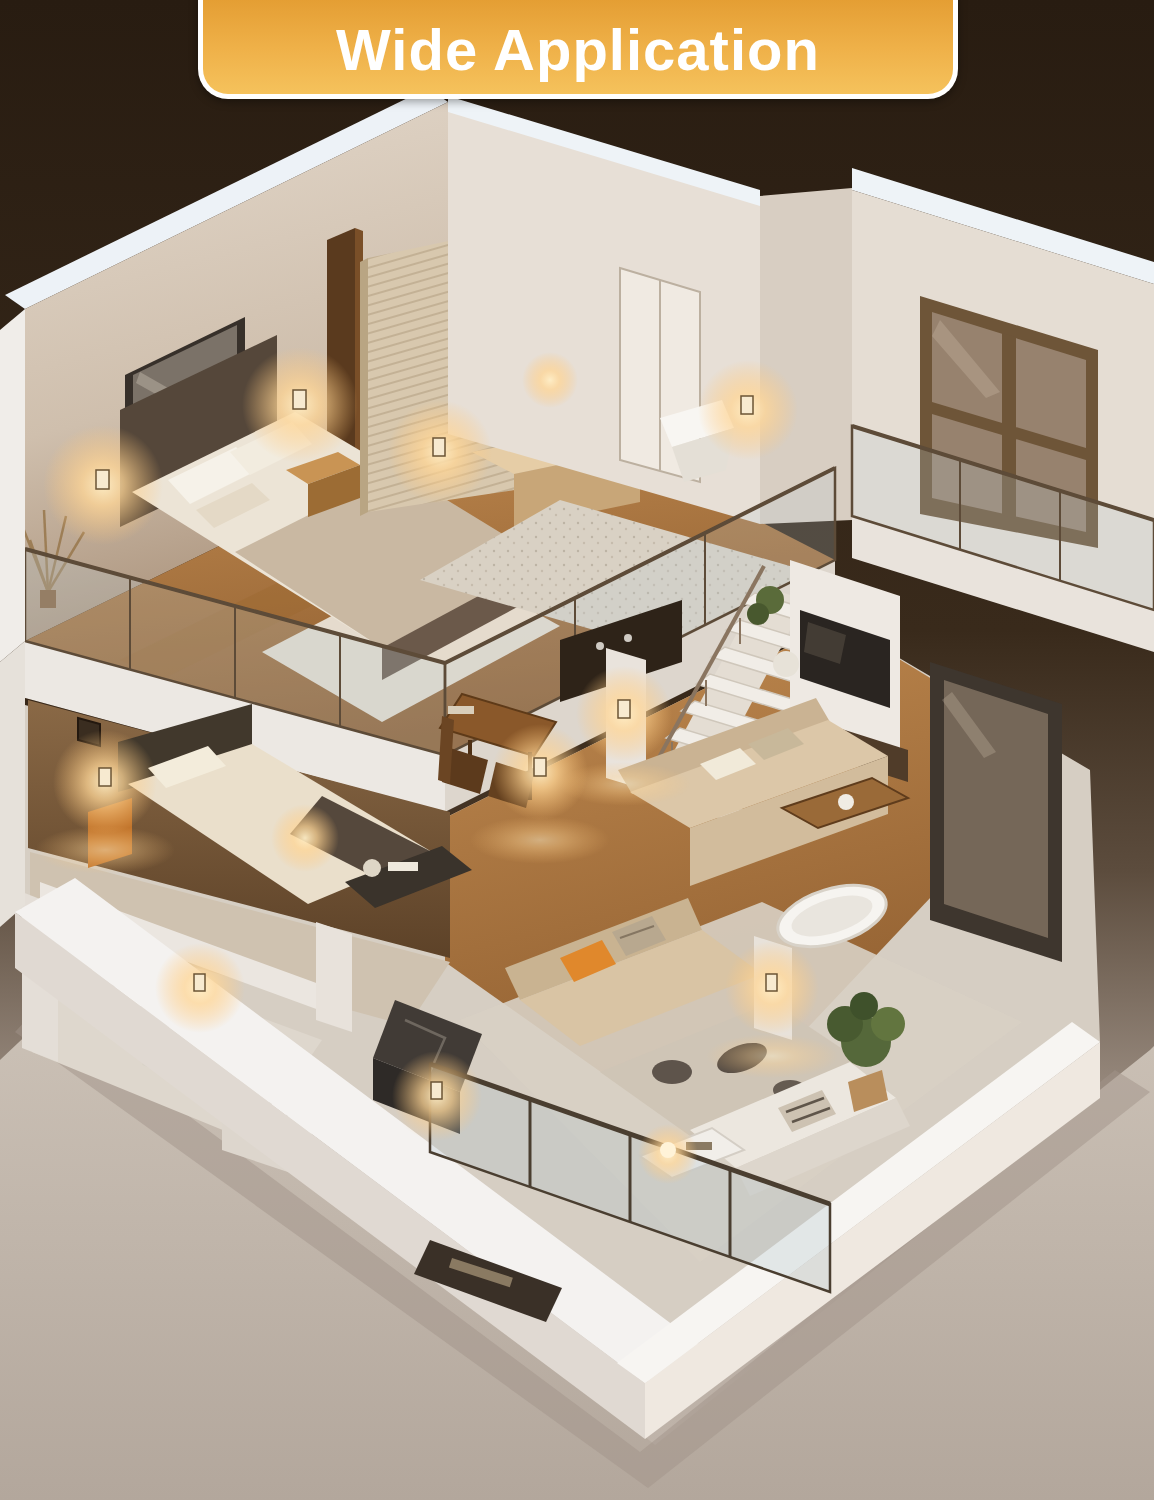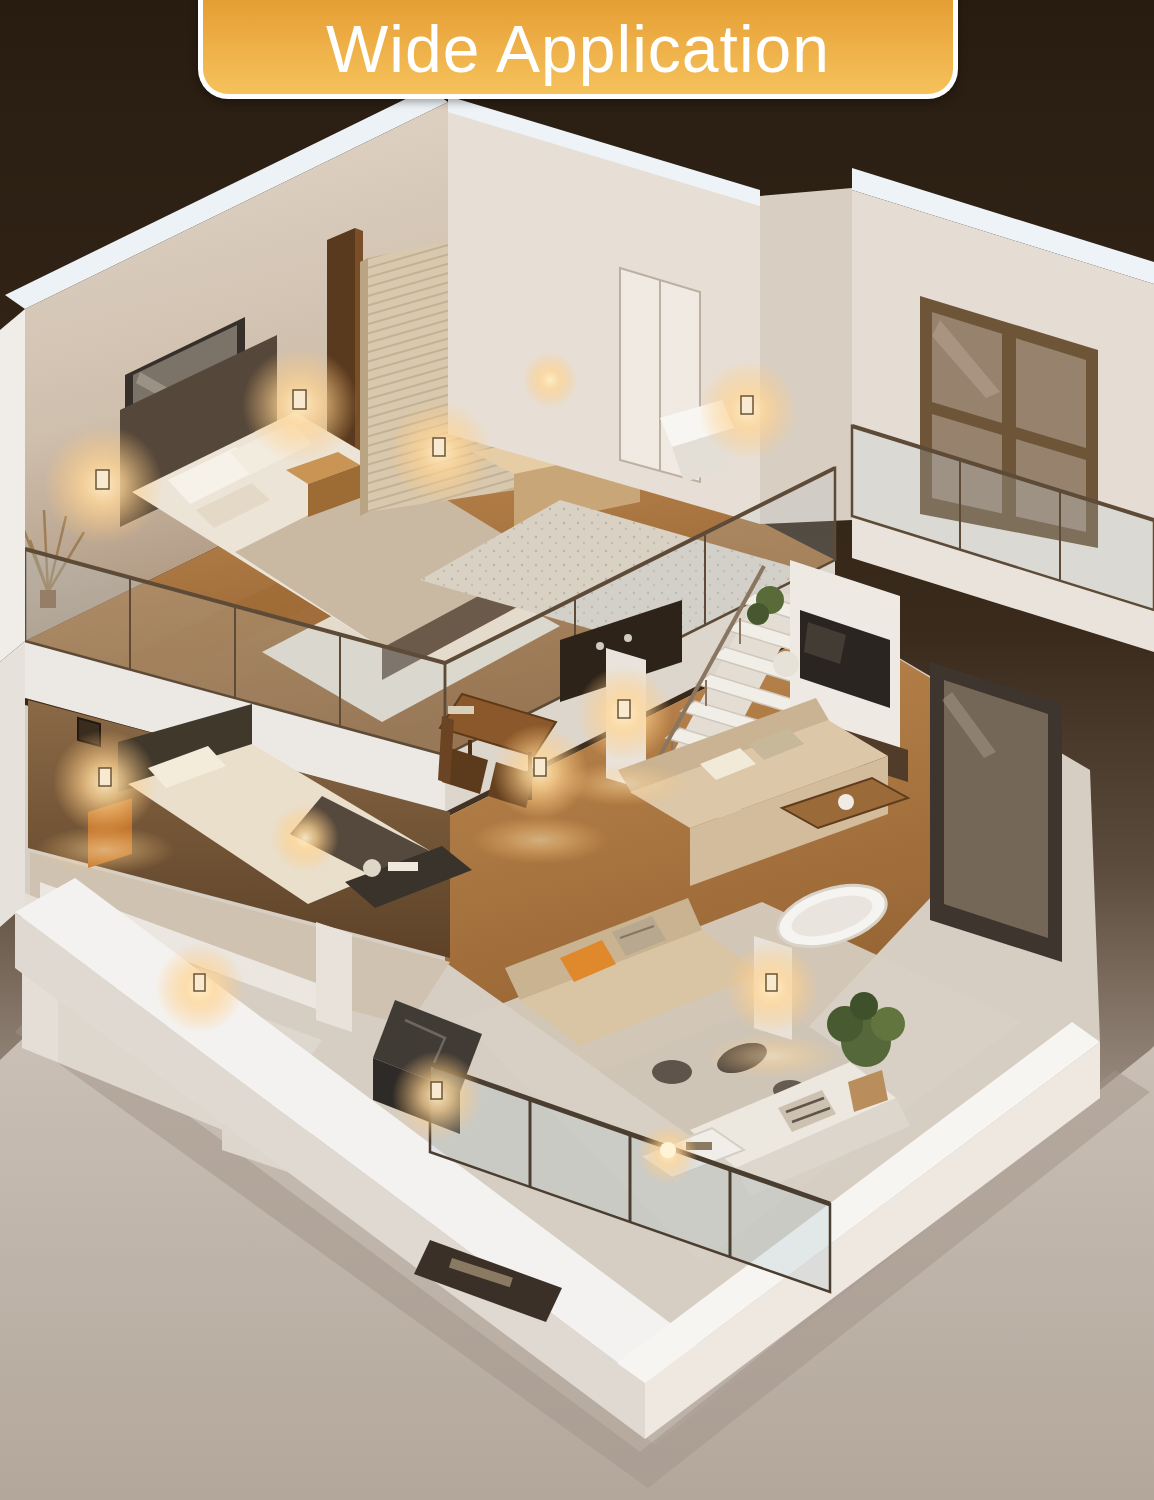--- a/index.html
+++ b/index.html
@@ -5,21 +5,21 @@
   html,body{margin:0;padding:0;background:#2a1d12;}
   .stage{position:relative;width:1154px;height:1500px;overflow:hidden;
          font-family:"Liberation Sans",sans-serif;}
   .scene-svg{position:absolute;left:0;top:0;width:1154px;height:1500px;display:block;}
   .banner{position:absolute;left:198px;top:-6px;width:750px;height:100px;
           border:5px solid #ffffff;border-top:none;
           border-radius:0 0 30px 30px;
           background:linear-gradient(180deg,#e39c31 0%,#efb149 55%,#f5c25c 100%);
           display:flex;align-items:center;justify-content:center;
           box-shadow:0 3px 8px rgba(0,0,0,.35);z-index:5;}
-  .banner-label{color:#ffffff;font-size:66px;font-weight:normal;letter-spacing:1px;
+  .banner-label{color:#ffffff;font-size:58px;font-weight:bold;letter-spacing:1px;
           padding-top:10px;}
 </style>
 </head>
 <body>
 
 <div class="stage">
 
 <svg class="scene-svg" viewBox="0 0 1154 1500">
   <defs>
     <linearGradient id="bgGrad" x1="0" y1="0" x2="0" y2="1">

